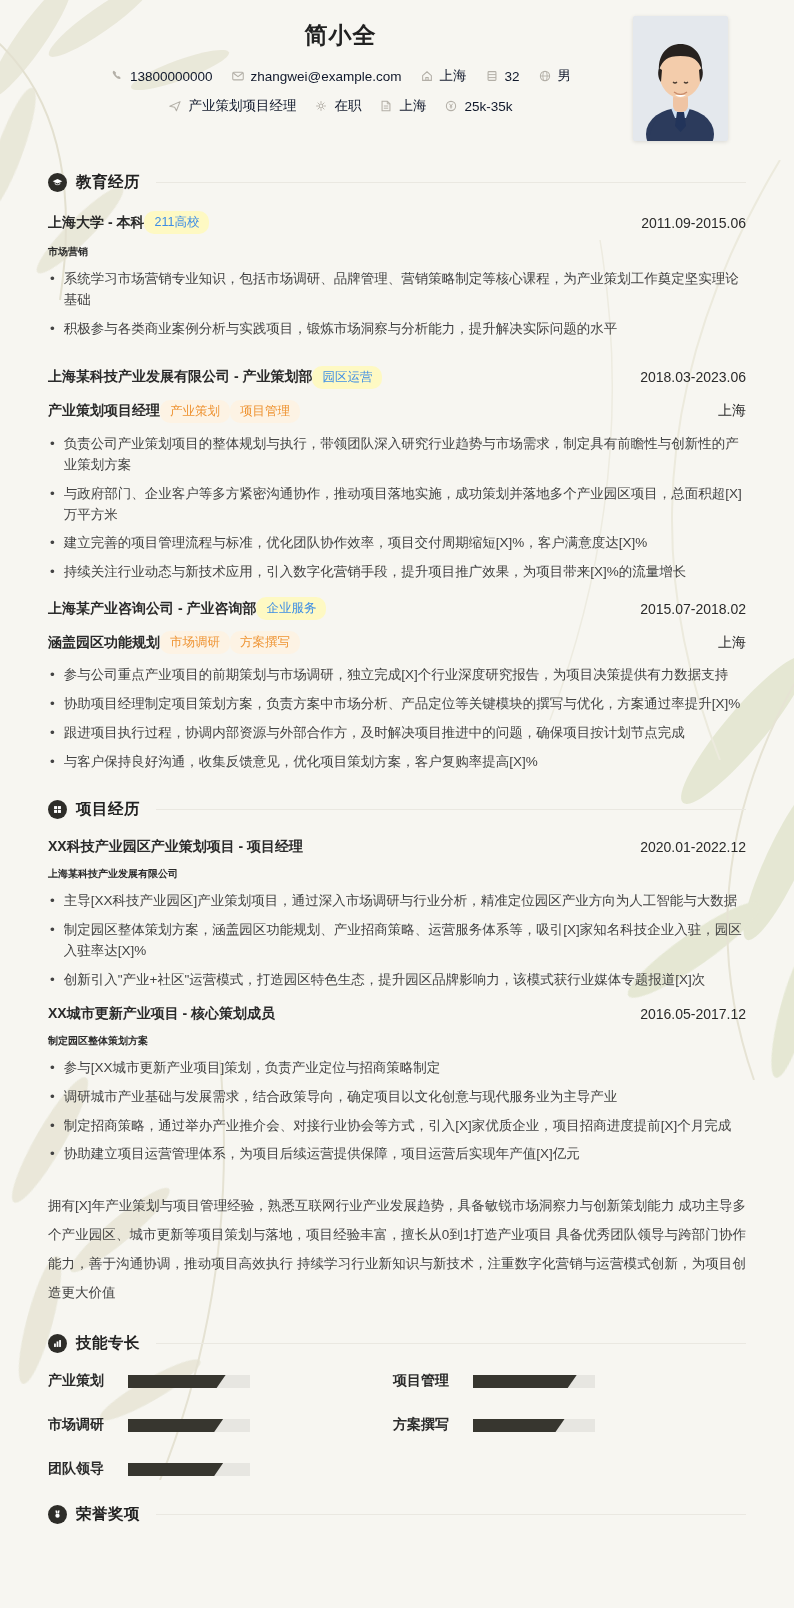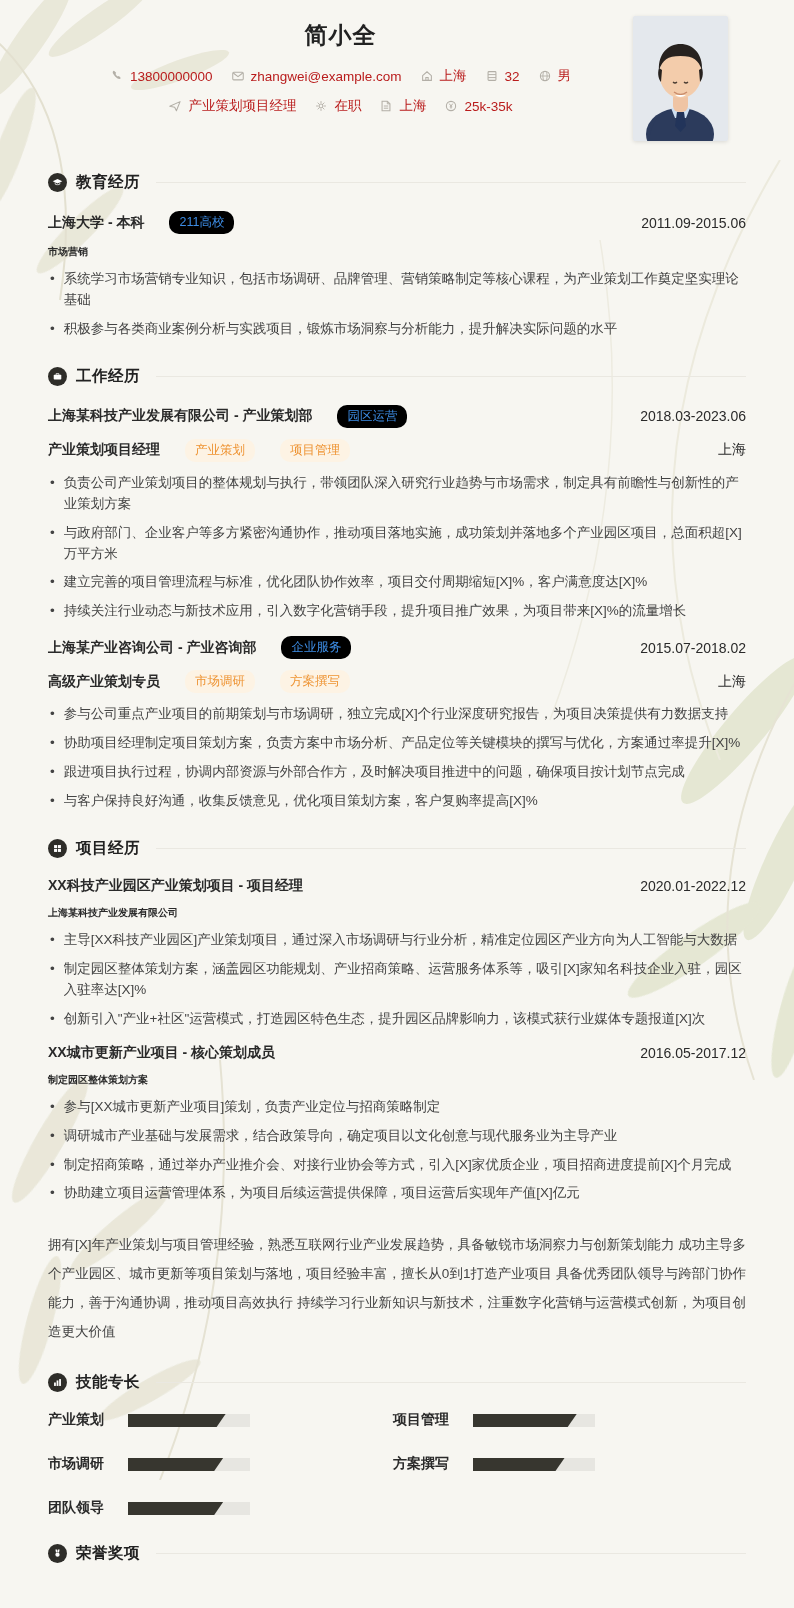--- a/index.html
+++ b/index.html
@@ -12,42 +12,42 @@
     min-height:1608px;
     overflow:hidden;
   }
   .decor { position:absolute; z-index:0; pointer-events:none; }
   .page { position:relative; z-index:1; padding:16px 48px 30px 48px; }
 
   
   .header { display:flex; align-items:flex-start; margin-bottom:26px; min-height:130px; }
   .header-left { flex:1; text-align:center; padding-top:4px; }
   .name { font-size:23px; font-weight:700; color:#222; letter-spacing:1px; margin-bottom:16px; }
-  .contact-row { display:flex; justify-content:center; align-items:center; gap:18px; margin-bottom:12px; font-size:13.5px; color:#b91c1c; }
+  .contact-row { display:flex; justify-content:center; align-items:center; gap:18px; margin-bottom:12px; font-size:13.5px; color:#0f172a; }
   .contact-item { display:flex; align-items:center; gap:6px; white-space:nowrap; }
   .cicon { width:14px; height:14px; display:inline-block; flex:0 0 auto; }
   .cicon svg { width:14px; height:14px; display:block; }
   .photo { width:95px; height:125px; border-radius:3px; overflow:hidden; box-shadow:0 1px 4px rgba(0,0,0,.12); margin-right:18px; flex:0 0 auto; background:#e3e7ec; }
 
   
   .section { margin-bottom:26px; }
   .sec-head { display:flex; align-items:center; margin-bottom:18px;font-family:Liberation Mono, monospace; }
   .sec-badge { width:19px; height:19px; border-radius:50%; background:#2e2d29; display:flex; align-items:center; justify-content:center; margin-right:9px; flex:0 0 auto; }
   .sec-badge svg { width:11px; height:11px; display:block; }
   .sec-title { font-size:15.5px; font-weight:700; color:#222; letter-spacing:.5px; }
   .sec-rule { flex:1; height:1px; background:#eae8e1; margin-left:16px; }
 
   .item-row { display:flex; align-items:center; justify-content:space-between; margin-bottom:11px; }
-  .item-left { display:flex; align-items:center; gap:25px; }
+  .item-left { display:flex; align-items:center; gap:0; }
   .item-title { font-size:14px; font-weight:700; color:#2a2a2a; }
   .item-date { font-size:14px; font-weight:400; color:#2a2a2a; white-space:nowrap; }
   .item-sub { font-size:10px; font-weight:700; color:#2a2a2a; margin-bottom:10px; }
 
   .tag { font-size:12.5px; padding:3px 10px; border-radius:10px; white-space:nowrap; }
-  .tag-blue { background:#000000; color:#3d8de5; }
+  .tag-blue { background:#fef9c3; color:#3d8de5; }
   .tag-orange { background:#fdf3e4; color:#ee9332; }
 
   ul.bullets { list-style:none; margin-bottom:6px; }
   ul.bullets li { display:flex; font-size:13.5px; color:#434343; line-height:1.55; margin-bottom:8px; }
   ul.bullets li .dot { margin:0 9px 0 2px; color:#434343; }
   .job { margin-bottom:14px; }
 
   
   .summary-text { font-size:13.5px; color:#434343; line-height:2.15; text-align:justify; }
 
@@ -228,30 +228,20 @@
           <span>系统学习市场营销专业知识，包括市场调研、品牌管理、营销策略制定等核心课程，为产业策划工作奠定坚实理论基础</span>
         </li>
       <li>
           <span class="dot">•</span>
           <span>积极参与各类商业案例分析与实践项目，锻炼市场洞察与分析能力，提升解决实际问题的水平</span>
         </li>
     </ul>
   </div>
 
   <div class="section">
-    <div class="sec-head">
-      <span class="sec-badge">
-          <svg viewBox="0 0 16 16">
-            <rect x="2.5" y="5.6" width="11" height="6.8" rx="1" fill="#fff"></rect>
-            <path d="M6 5.6V3.9h4v1.7" fill="none" stroke="#fff" stroke-width="1.2"></path>
-          </svg>
-        </span>
-      <span class="sec-title">工作经历</span>
-      <span class="sec-rule"></span>
-    </div>
 
     <div class="job">
       <div class="item-row">
         <div class="item-left">
           <span class="item-title">上海某科技产业发展有限公司 - 产业策划部</span>
           <span class="tag tag-blue">园区运营</span>
         </div>
         <span class="item-date">2018.03-2023.06</span>
       </div>
       <div class="item-row">
@@ -285,21 +275,21 @@
     <div class="job">
       <div class="item-row">
         <div class="item-left">
           <span class="item-title">上海某产业咨询公司 - 产业咨询部</span>
           <span class="tag tag-blue">企业服务</span>
         </div>
         <span class="item-date">2015.07-2018.02</span>
       </div>
       <div class="item-row">
         <div class="item-left">
-          <span class="item-title">高级产业策划专员</span>
+          <span class="item-title">涵盖园区功能规划</span>
           <span class="tag tag-orange">市场调研</span>
           <span class="tag tag-orange">方案撰写</span>
         </div>
         <span class="item-date">上海</span>
       </div>
       <ul class="bullets">
         <li>
             <span class="dot">•</span>
             <span>参与公司重点产业项目的前期策划与市场调研，独立完成[X]个行业深度研究报告，为项目决策提供有力数据支持</span>
           </li>

